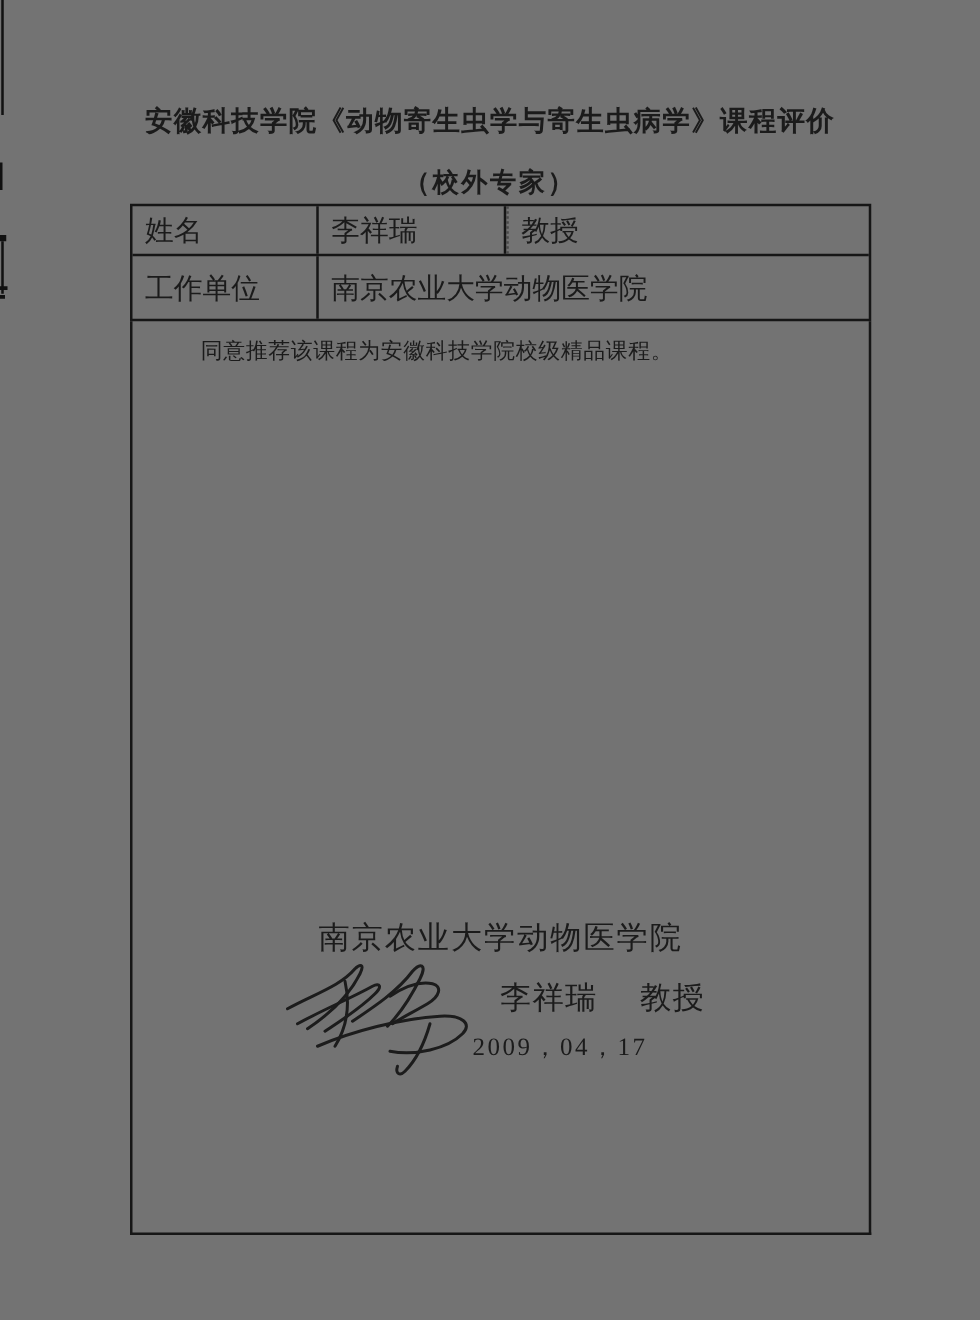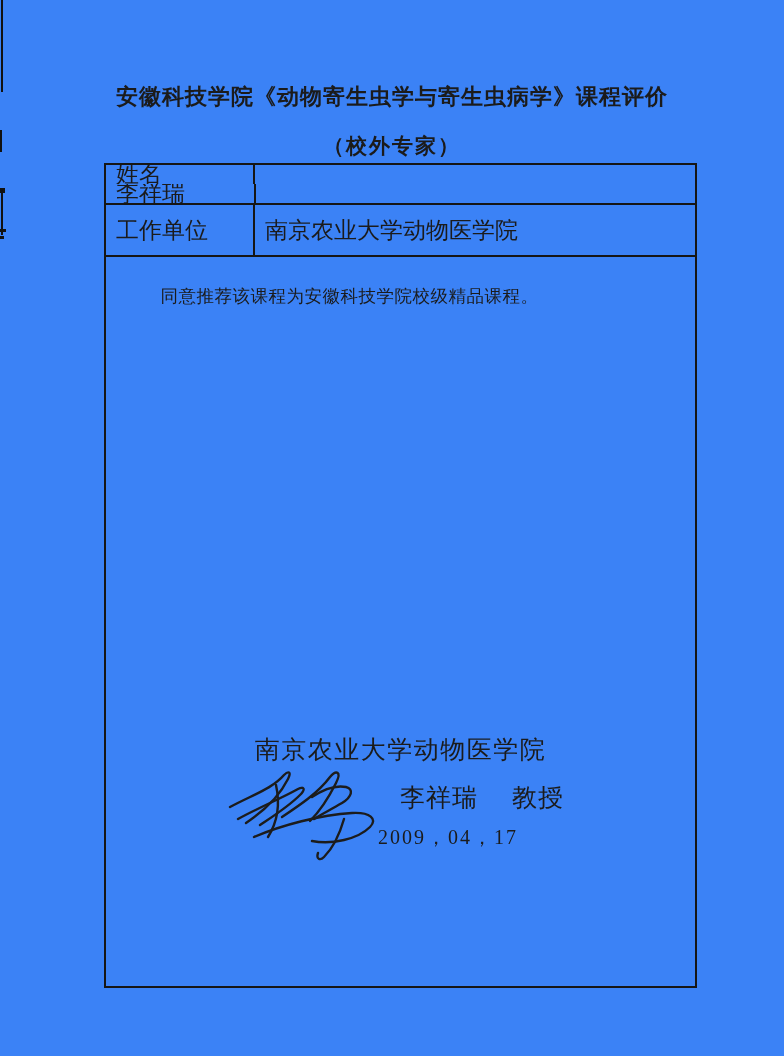--- a/index.html
+++ b/index.html
@@ -5,21 +5,21 @@
   html, body {
     margin: 0;
     padding: 0;
     background: #e8e8e8;
   }
   .page {
     position: relative;
     width: 784px;
     height: 1056px;
     margin: 0 auto;
-    background: #3b82f6;
+    background: #737373;
     overflow: hidden;
     font-family: "Liberation Serif", "DejaVu Serif", serif;
     color: #1b1b1b;
   }
   
   .artifact {
     position: absolute;
     background: #111;
   }
   .art-1 { left: 1px; top: 0;     width: 2px; height: 92px; }
@@ -62,21 +62,20 @@
     box-sizing: border-box;
     font-size: 23px;
   }
   .info-row {
     display: flex;
     box-sizing: border-box;
   }
   .info-row.row-1 {
     height: 40px;
     border-bottom: 2px solid #161616;
-    flex-direction: column;
   }
   .info-row.row-2 {
     height: 50px;
   }
   .cell {
     box-sizing: border-box;
     display: flex;
     align-items: center;
     padding-left: 10px;
     overflow: hidden;
@@ -104,21 +103,21 @@
   .eval-paragraph {
     margin: 0;
     padding: 8px 9px 0 9px;
     font-size: 17px;
     line-height: 40px;
     text-align: justify;
     text-indent: 2.2em;
     letter-spacing: 0.5px;
   }
   .recommendation {
-    margin: 24px 0 0 0;
+    margin: 8px 0 0 0;
     padding: 0 9px;
     font-size: 17.5px;
     line-height: 30px;
     text-indent: 2.6em;
     letter-spacing: 0.5px;
   }
   .signer-org {
     position: absolute;
     left: 0;
     top: 476px;

